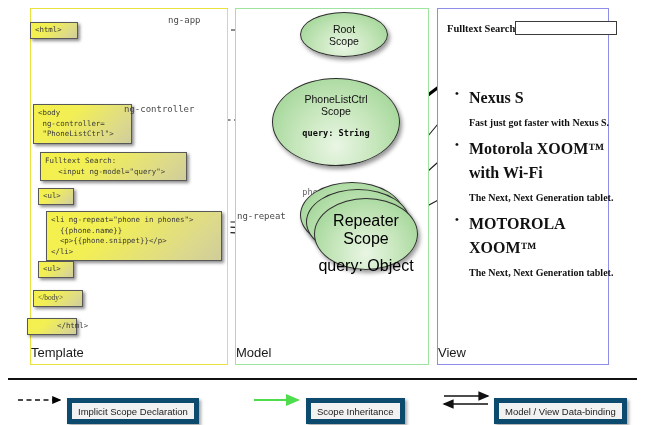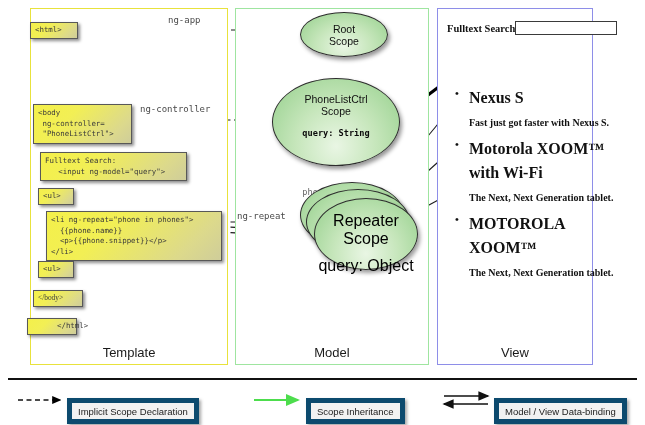--- a/index.html
+++ b/index.html
@@ -18,26 +18,26 @@
   #wires { position: absolute; left:0; top:0; width:645px; height:425px; pointer-events:none; }
 
   
   .panel {
     position: absolute;
     background: #ffffff;
     box-sizing: border-box;
   }
   .panel-template { left: 30px;  top: 8px; width: 198px; height: 357px; border: 1.5px solid #e8e23c; }
   .panel-model    { left: 235px; top: 8px; width: 194px; height: 357px; border: 1.5px solid #9fe5a0; }
-  .panel-view     { left: 437px; top: 8px; width: 156px; height: 357px; border: 1.5px solid #8e8ee8; }
+  .panel-view     { left: 437px; top: 8px; width: 172px; height: 357px; border: 1.5px solid #8e8ee8; }
 
   .panel-label {
     position: absolute;
     bottom: 4px; left: 0; right: 0;
-    text-align: center;
+    text-align: left;
     font-size: 13px;
     color: #1a1a1a;
   }
 
   
   .codebox {
     position: absolute;
     box-sizing: border-box;
     border: 1px solid #585858;
     background: linear-gradient(135deg, #f4f04a 0%, #f2ef55 35%, #dcd98c 80%, #cfcd9a 100%);
@@ -278,21 +278,21 @@
         <div class="sn">The Next, Next Generation tablet.</div>
       </div>
       <div class="view-item">
         <div class="nm">MOTOROLA XOOM™</div>
         <div class="sn">The Next, Next Generation tablet.</div>
       </div>
     </div>
   </div>
 
   <div class="wirelabel" style="left:168px; top:15px;">ng-app</div>
-  <div class="wirelabel" style="left:140px; top:104px;">ng-controller</div>
+  <div class="wirelabel" style="left:124px; top:104px;">ng-controller</div>
   <div class="wirelabel" style="left:237px; top:211px;">ng-repeat</div>
 
   <div class="legend-rule"></div>
 
   <div class="legend-item">
     <div class="legend-box" id="lg1">Implicit Scope Declaration</div>
   </div>
   <div class="legend-item">
     <div class="legend-box" id="lg2">Scope Inheritance</div>
   </div>

